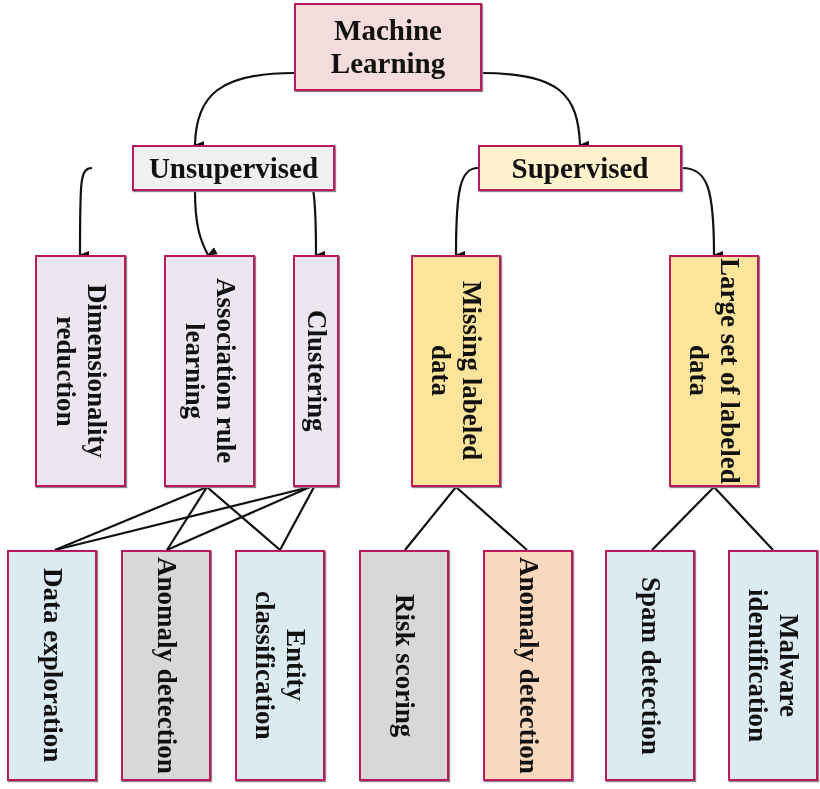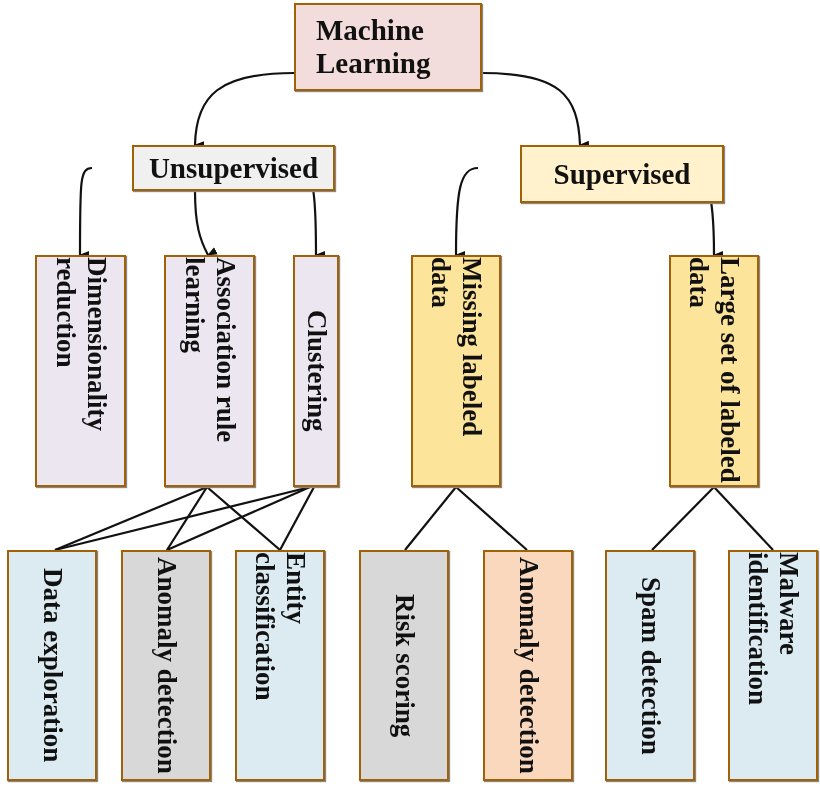--- a/index.html
+++ b/index.html
@@ -1,18 +1,18 @@
 <!DOCTYPE html>
 <html><head>
 <meta charset="utf-8">
 <style>
   html,body{margin:0;padding:0;background:#fff;}
   body{width:820px;height:789px;position:relative;overflow:hidden;font-family:"Liberation Serif",serif;}
   svg.wires{position:absolute;left:0;top:0;width:820px;height:789px;}
-  .box{position:absolute;box-sizing:border-box;border:2px solid #a16207;box-shadow:1px 1px 1px #888;display:flex;align-items:center;justify-content:center;font-weight:bold;color:#111;}
+  .box{position:absolute;box-sizing:border-box;border:2px solid #be185d;box-shadow:1px 1px 1px #888;display:flex;align-items:center;justify-content:center;text-align:center;font-weight:bold;color:#111;}
   .h{font-size:29px;line-height:33px;}
   .v{writing-mode:vertical-rl;font-size:27px;line-height:31px;}
 </style>
 </head>
 <body>
 
 <svg class="wires">
   <defs>
     <marker id="ah" markerWidth="10" markerHeight="10" refX="5" refY="9" orient="auto-start-reverse" markerUnits="userSpaceOnUse">
       <path d="M1,0 L9,0 L5,10 Z" fill="#111"></path>
@@ -38,21 +38,21 @@
     <line x1="714" y1="487" x2="773" y2="550"></line>
   </g>
 </svg>
 
 <div class="box h" style="left: 294px; top: 3px; width: 188px; height: 88px; padding: 0px 20px; background: rgb(242, 220, 220);">
     <span>Machine Learning</span>
   </div>
 <div class="box h" style="left: 92px; top: 145px; width: 203px; height: 46px; background: rgb(240, 240, 240); margin-left: 40px;">
     <span>Unsupervised</span>
   </div>
-<div class="box h" style="left: 478px; top: 145px; width: 204px; height: 58px; background: rgb(255, 242, 204); margin-left: 42px;">
+<div class="box h" style="left: 478px; top: 145px; width: 204px; height: 46px; background: rgb(255, 242, 204);">
     <span>Supervised</span>
   </div>
 
 <div class="box v" style="left: 35px; top: 255px; width: 91px; height: 232px; background: rgb(236, 230, 240);">
     <span>Dimensionality reduction</span>
   </div>
 <div class="box v" style="left: 164px; top: 255px; width: 91px; height: 232px; background: rgb(236, 230, 240);">
     <span>Association rule learning</span>
   </div>
 <div class="box v" style="left: 293px; top: 255px; width: 46px; height: 232px; background: rgb(236, 230, 240);">

